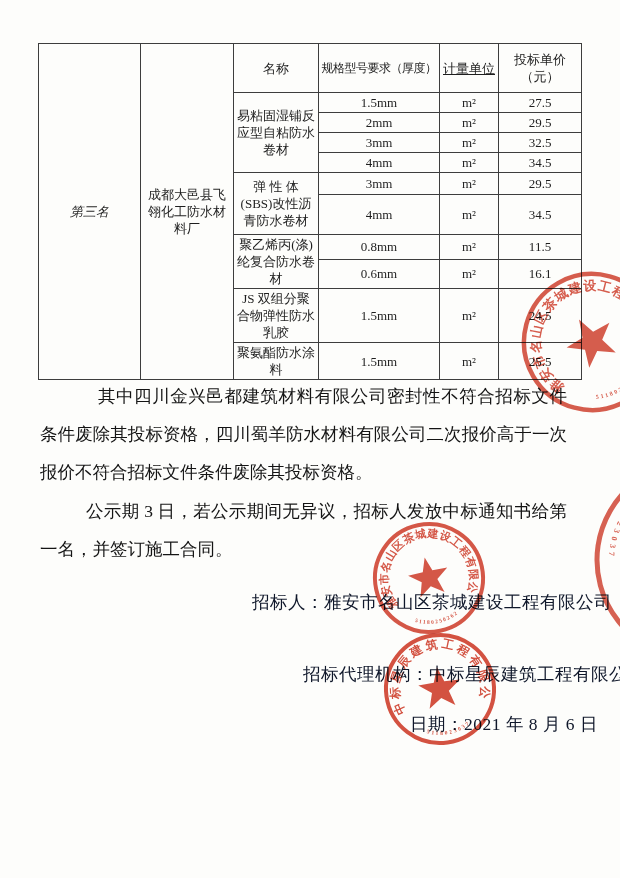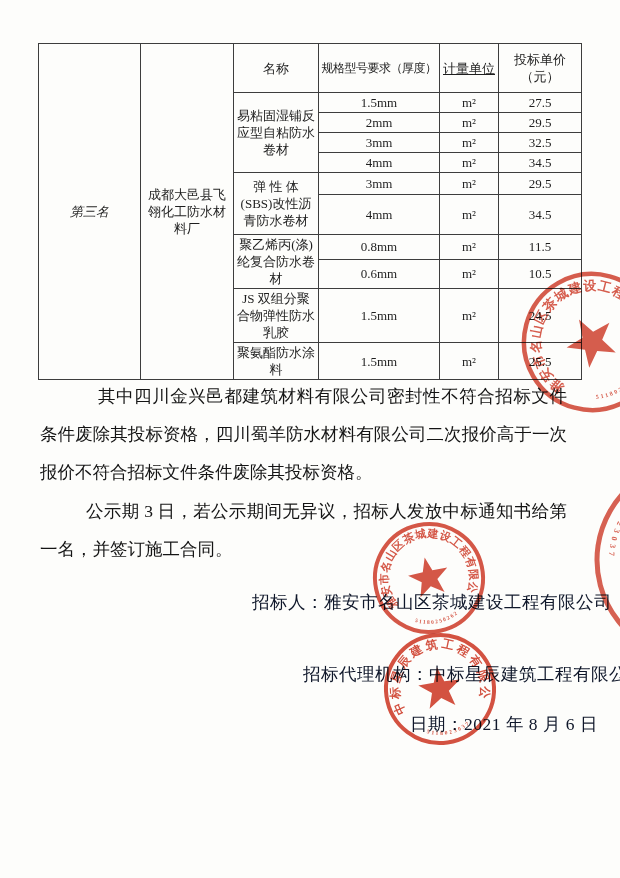--- a/index.html
+++ b/index.html
@@ -103,21 +103,21 @@
     </tr>
     <tr class="r22">
       <td rowspan="2" class="nm-l">聚乙烯丙(涤)纶复合防水卷材</td>
       <td>0.8mm</td>
       <td>m²</td>
       <td>11.5</td>
     </tr>
     <tr class="r26">
       <td>0.6mm</td>
       <td class="vt">m²</td>
-      <td>10.5</td>
+      <td>16.1</td>
     </tr>
     <tr class="r44">
       <td class="nm-l">JS 双组分聚合物弹性防水乳胶</td>
       <td>1.5mm</td>
       <td class="vt">m²</td>
       <td>24.5</td>
     </tr>
     <tr class="r28">
       <td>聚氨酯防水涂料</td>
       <td>1.5mm</td>

